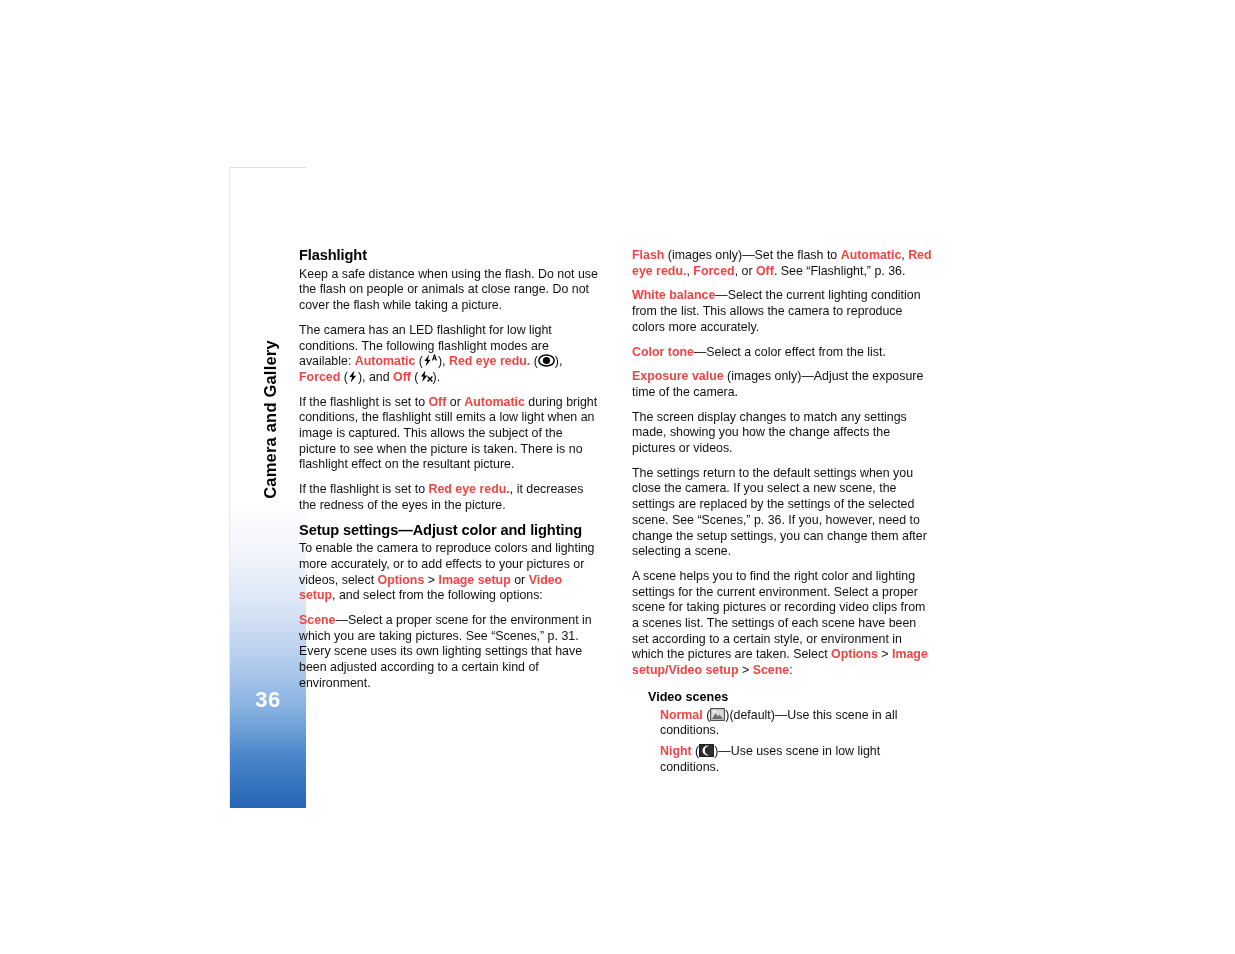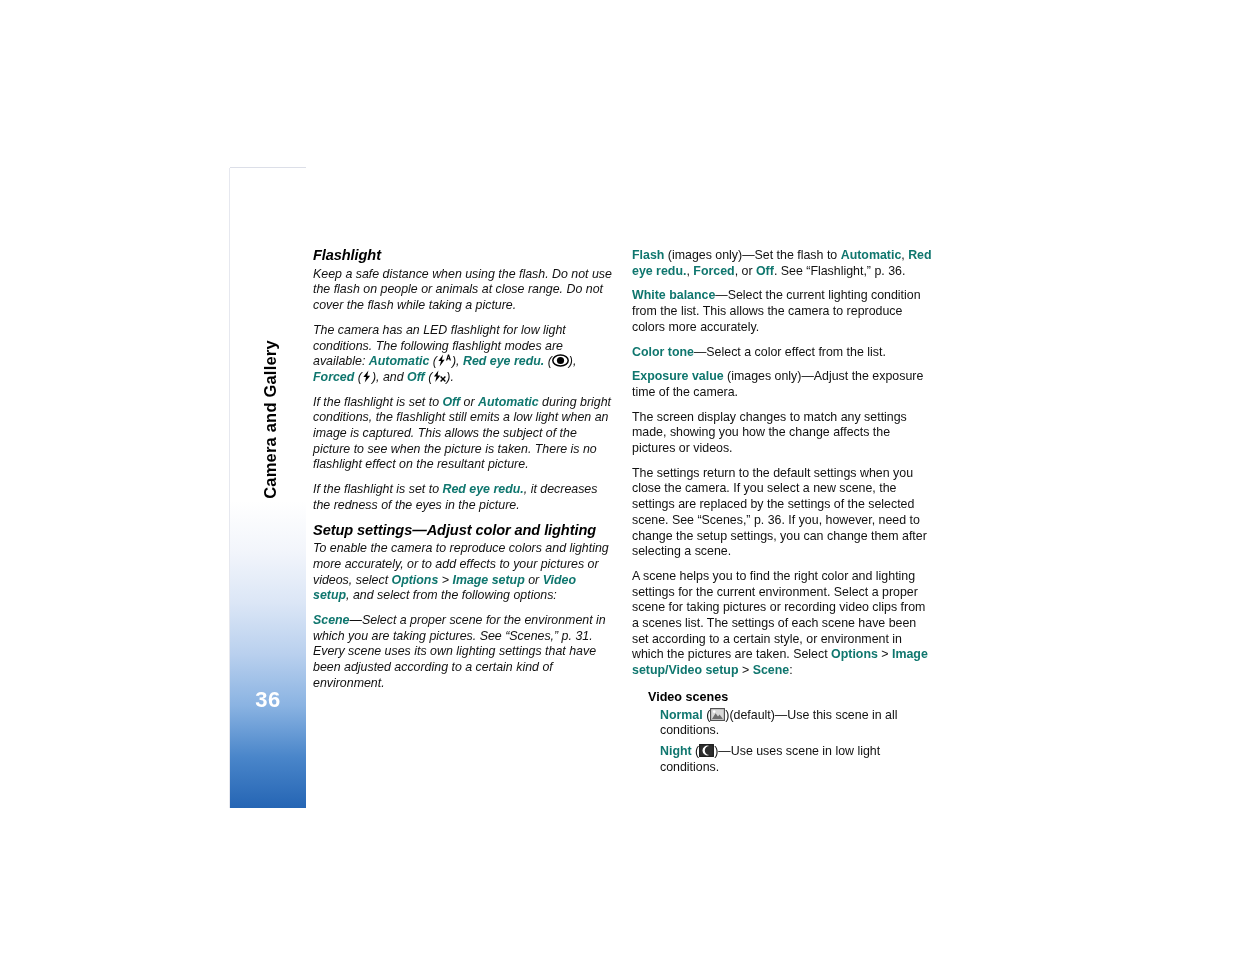--- a/index.html
+++ b/index.html
@@ -61,42 +61,42 @@
 
   
   .column {
     position: absolute;
     top: 248px;
     width: 302px;
     font-size: 12.4px;
     line-height: 15.7px;
     color: #111111;
   }
-  #col-left  { left: 313px; font-style: italic; }
+  #col-left  { left: 299px; }
   #col-right { left: 632px; }
 
   h2.sec-head {
     font-size: 14.6px;
     font-weight: bold;
     margin: 0 0 3px 0;
     letter-spacing: -0.1px;
     color: #000000;
   }
   h3.sub-head {
     font-size: 12.6px;
     font-weight: bold;
     margin: 11px 0 2px 16px;
     color: #000000;
   }
   p.para {
     margin: 0 0 9px 0;
     text-align: left;
   }
   p.para.tight { margin-bottom: 5px; padding-left: 28px; }
-  .lnk { color: #0f766e; font-weight: bold; }
+  .lnk { color: #ef4444; font-weight: bold; }
   .spaced-top { margin-top: 12px; }
 
   
   .glyph {
     display: inline-block;
     vertical-align: -2px;
     position: relative;
   }
   .ico-auto    { width: 15px; height: 13px; }
   .ico-redeye  { width: 17px; height: 13px; }

